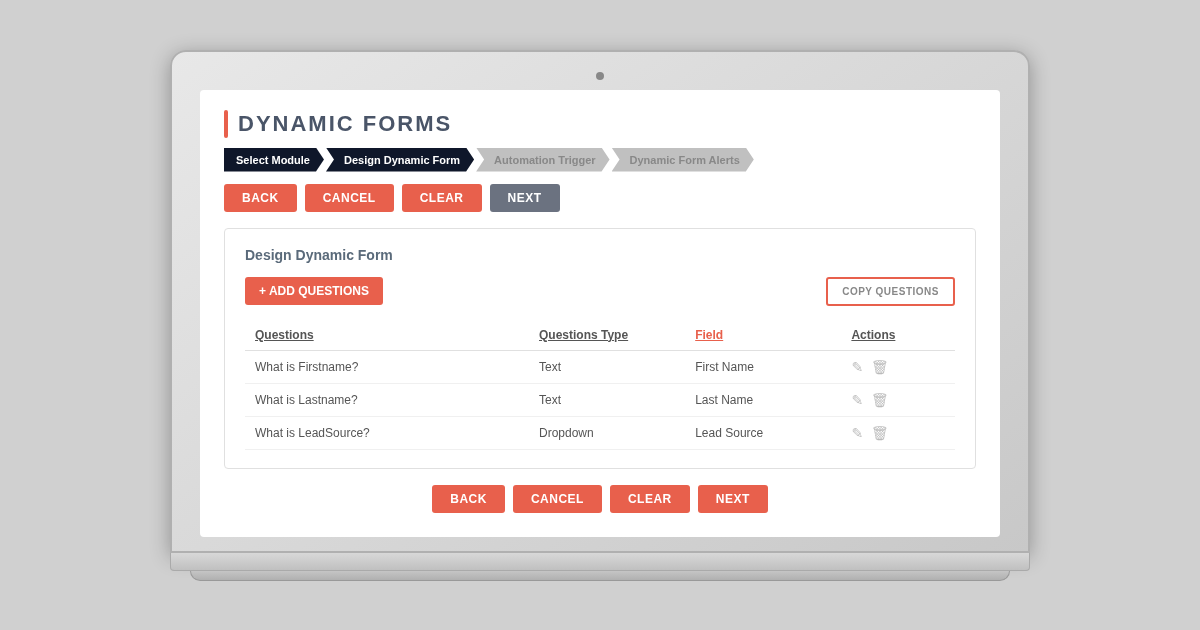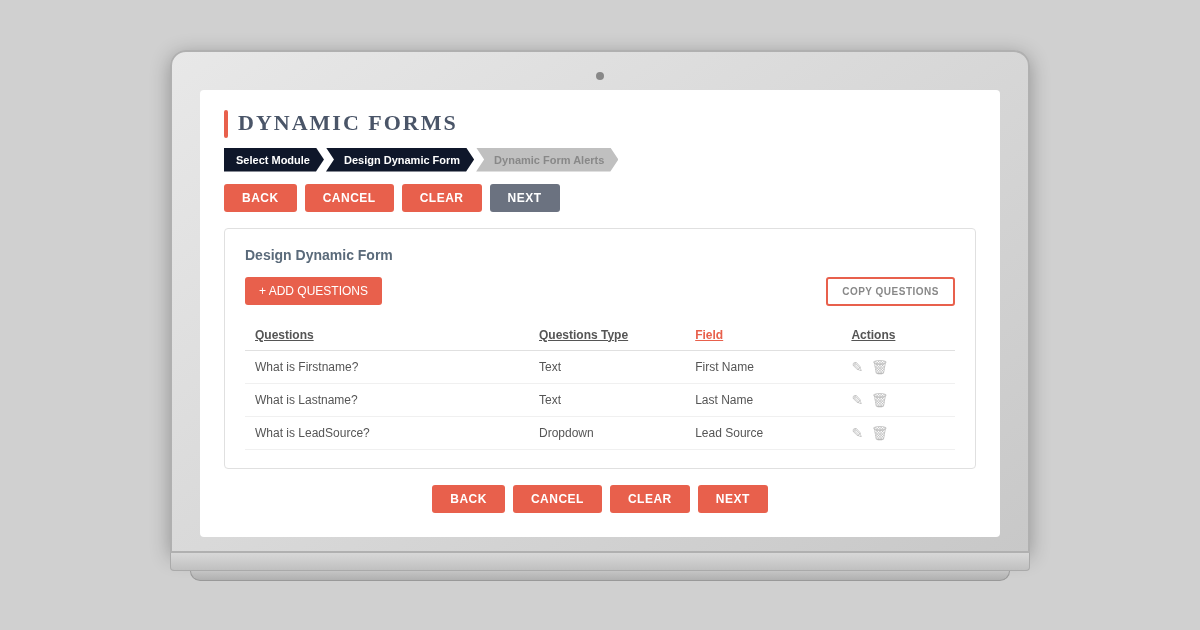--- a/index.html
+++ b/index.html
@@ -53,23 +53,22 @@
       height: 10px;
       border-radius: 0 0 20px 20px;
       margin: 0 20px;
       border: 1px solid #999;
       border-top: none;
     }
 
     
     .page-title-bar {
       display: flex;
-      align-items: flex-start;
+      align-items: center;
       margin-bottom: 10px;
-      font-family: Liberation Serif, serif;
     }
     .page-title-accent {
       width: 4px;
       height: 28px;
       background: #e8604c;
       margin-right: 10px;
       border-radius: 2px;
     }
     .page-title {
       font-size: 22px;
@@ -154,21 +153,21 @@
       display: flex;
       justify-content: space-between;
       align-items: center;
       margin-bottom: 14px;
     }
     .btn-add {
       background: #e8604c;
       color: #fff;
       padding: 7px 14px;
       font-size: 12px;
-      font-weight: 400;
+      font-weight: 700;
       border: none;
       border-radius: 3px;
       cursor: pointer;
     }
     .btn-copy {
       background: #fff;
       color: #888;
       padding: 7px 14px;
       font-size: 10px;
       font-weight: 700;
@@ -255,20 +254,23 @@
         <div class="page-title-accent"></div>
         <h1 class="page-title">DYNAMIC FORMS</h1>
       </div>
 
       <div class="steps-nav">
         <div class="step-item active">
           <span>Select Module</span>
         </div>
         <div class="step-item active">
           <span>Design Dynamic Form</span>
+        </div>
+        <div class="step-item inactive">
+          <span>Automation Trigger</span>
         </div>
         <div class="step-item inactive">
           <span>Dynamic Form Alerts</span>
         </div>
       </div>
 
       <div class="action-buttons">
         <button class="btn btn-coral">BACK</button>
         <button class="btn btn-coral">CANCEL</button>
         <button class="btn btn-coral">CLEAR</button>

